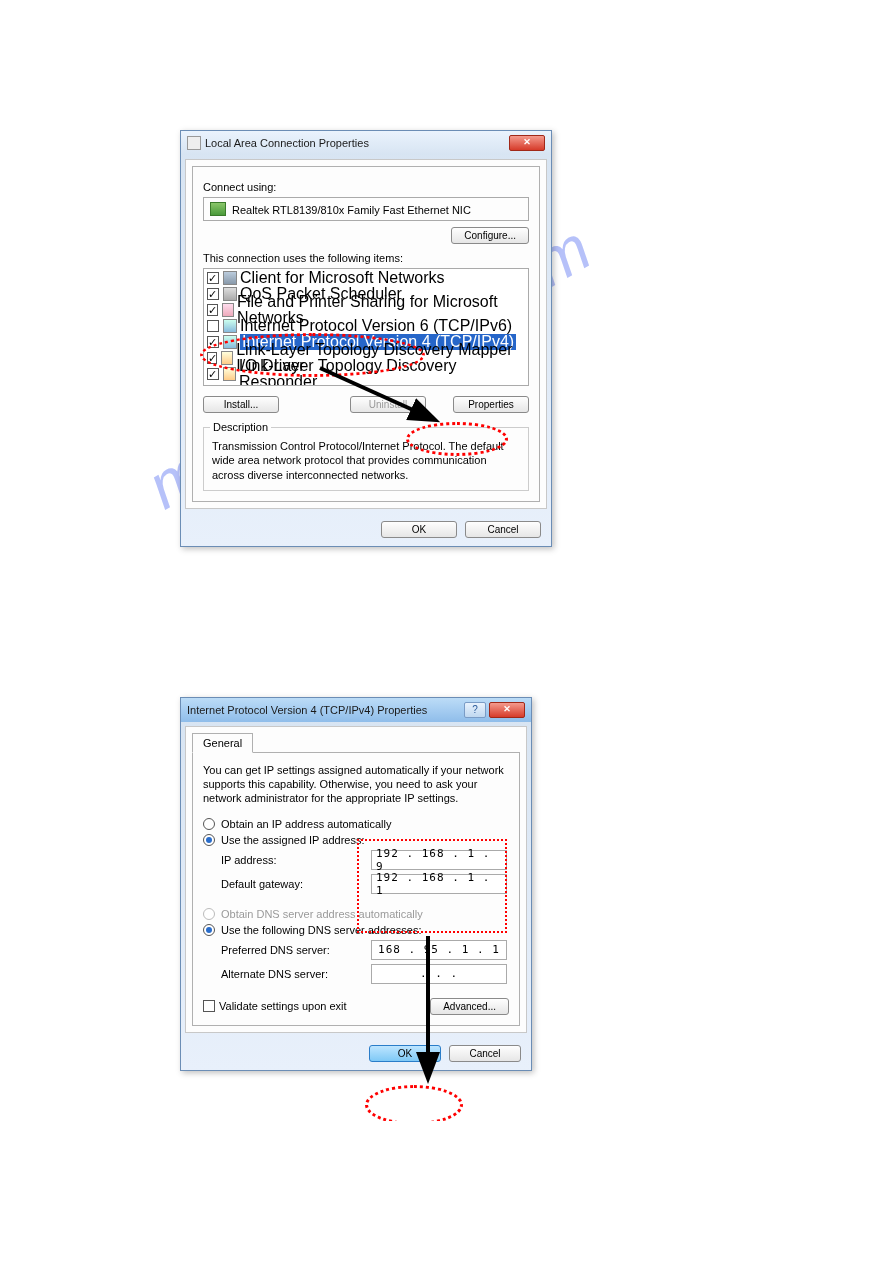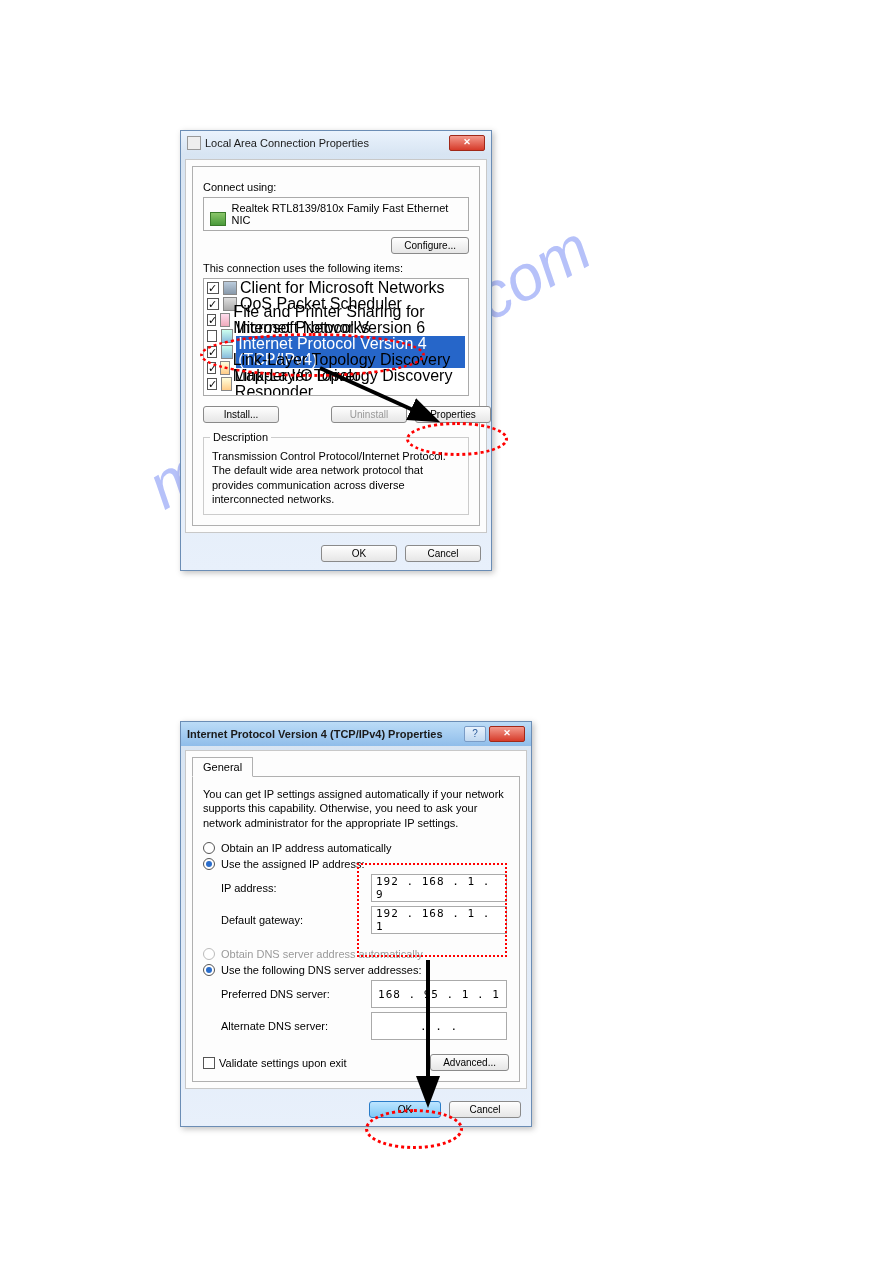--- a/index.html
+++ b/index.html
@@ -4,21 +4,21 @@
 <style>
   * { box-sizing: border-box; margin: 0; padding: 0; }
   body {
     font-family: "Segoe UI", Tahoma, sans-serif;
     font-size: 11px;
     background: #fff;
     padding: 130px 0 50px 180px;
     position: relative;
   }
   .dialog {
-    width: 312px;
+    width: 372px;
     background: linear-gradient(#d7e4f2,#e8f0fb);
     border: 1px solid #6b8db5;
     box-shadow: 2px 2px 6px rgba(0,0,0,0.25);
     position: relative;
   }
   .titlebar {
     display: flex;
     align-items: center;
     padding: 4px 6px;
     background: linear-gradient(#eaf3fd,#d7e4f2);
@@ -94,21 +94,21 @@
   .red-oval{position:absolute;border:3px dotted #f00;border-radius:50%;pointer-events:none;z-index:80;}
   .red-rect{position:absolute;border:2px dotted #f00;pointer-events:none;z-index:80;}
   .arrow{position:absolute;z-index:81;pointer-events:none;}
   
   .radio{width:12px;height:12px;border:1px solid #555;border-radius:50%;display:inline-block;margin-right:6px;vertical-align:middle;background:#fff;position:relative;}
   .radio.sel::after{content:"";position:absolute;width:6px;height:6px;background:#2a6dcb;border-radius:50%;top:2px;left:2px;}
   .radio.dis{border-color:#bbb;}
   .form-row{display:flex;align-items:center;margin:4px 0;}
   .form-row .flabel{width:150px;}
   .form-row .flabel.dis{color:#9a9a9a;}
-  .ipbox{border:1px solid #aaa;width:136px;height:28px;display:flex;align-items:center;justify-content:center;background:#fff;font-family:monospace;font-size:11px;letter-spacing:1px;padding:0 4px;}
+  .ipbox{border:1px solid #aaa;width:136px;height:20px;display:flex;align-items:center;justify-content:center;background:#fff;font-family:monospace;font-size:11px;letter-spacing:1px;padding:0 4px;}
   .section-gap{margin-top:14px;}
   .chkline{display:flex;align-items:center;margin-top:14px;}
   .ok-highlight{background:linear-gradient(#bde5ff,#7fc9f6);border:1px solid #2a7dc9;}
   .watermark{
     position:absolute;top:330px;left:120px;
     font-size:64px;color:#7b8ff5;opacity:0.55;
     transform:rotate(-30deg);pointer-events:none;z-index:0;font-style:italic;font-weight:300;
   }
 </style>
 </head>
@@ -195,21 +195,21 @@
         <marker id="ah1" markerWidth="10" markerHeight="10" refX="6" refY="3" orient="auto">
           <path d="M0,0 L0,6 L8,3 z" fill="#000"></path>
         </marker>
       </defs>
     <line x1="5" y1="5" x2="118" y2="56" stroke="#000" stroke-width="4" marker-end="url(#ah1)"></line>
   </svg>
 </div>
 
 <div class="dialog" style="margin-top:150px;width:352px;position:relative;">
   <div class="titlebar" style="background:linear-gradient(#bcdcf7,#8fbdea);">
-    <span class="titlebar-text" style="font-weight:bold;">Internet Protocol Version 4 (TCP/IPv4) Properties</span>
+    <span class="titlebar-text" style="font-weight:normal;">Internet Protocol Version 4 (TCP/IPv4) Properties</span>
     <span class="help-btn">?</span>
     <span class="close-btn">✕</span>
   </div>
   <div class="body">
     <div class="tabs">
       <div class="tab active">General</div>
     </div>
     <div class="tab-content">
       <div class="desc-text" style="margin-bottom:12px;">You can get IP settings assigned automatically if your network supports this capability. Otherwise, you need to ask your network administrator for the appropriate IP settings.</div>
 

